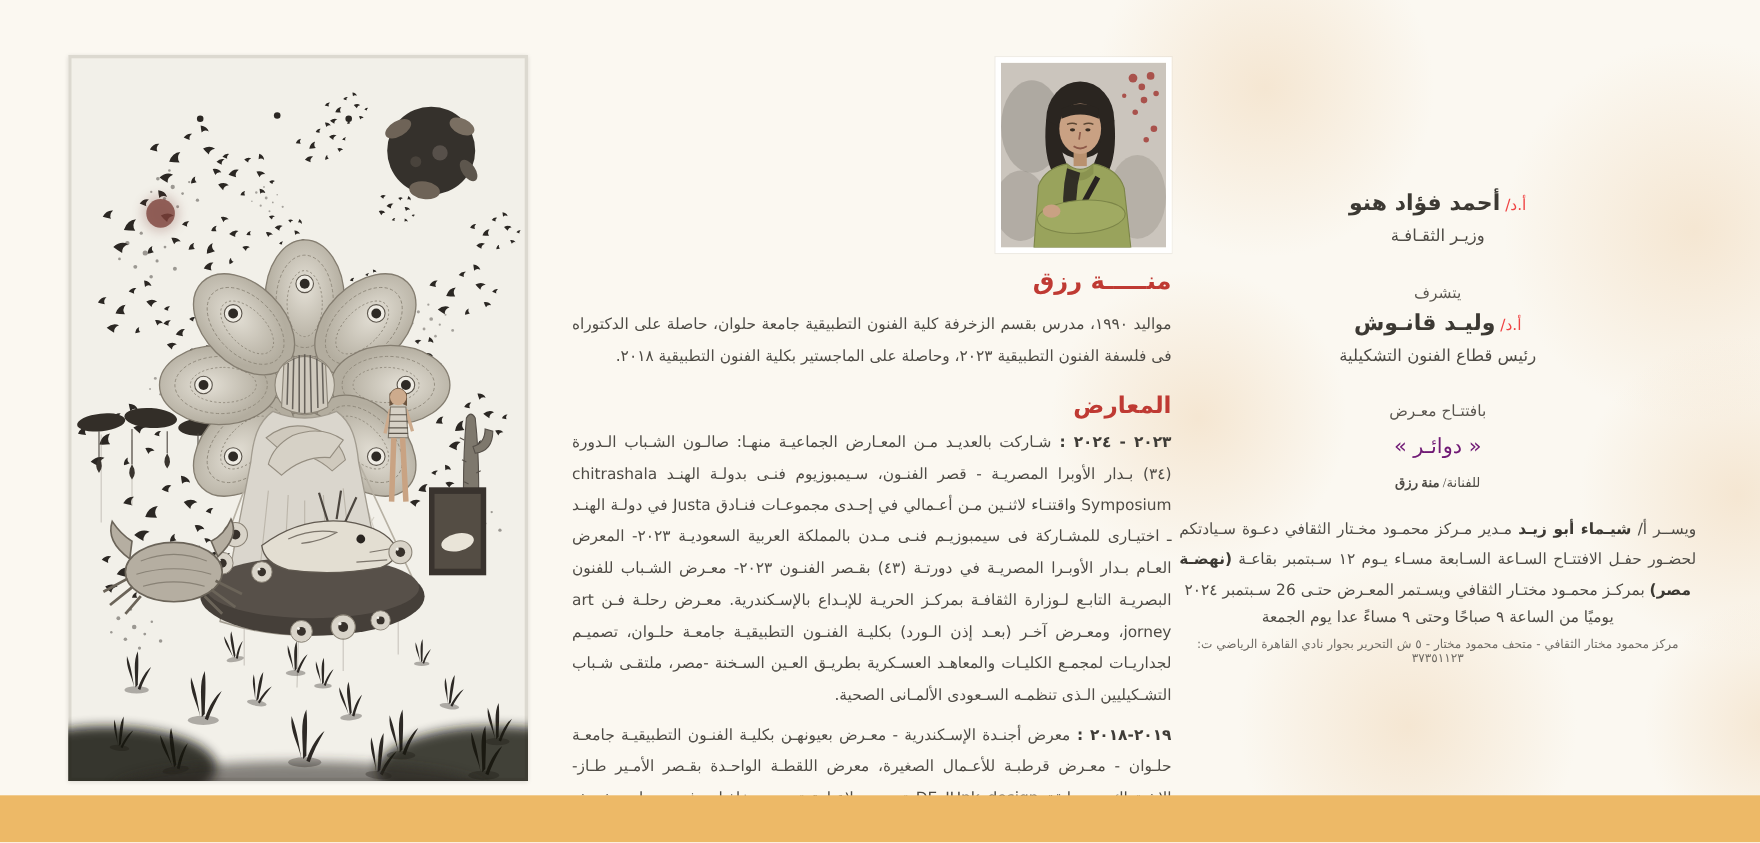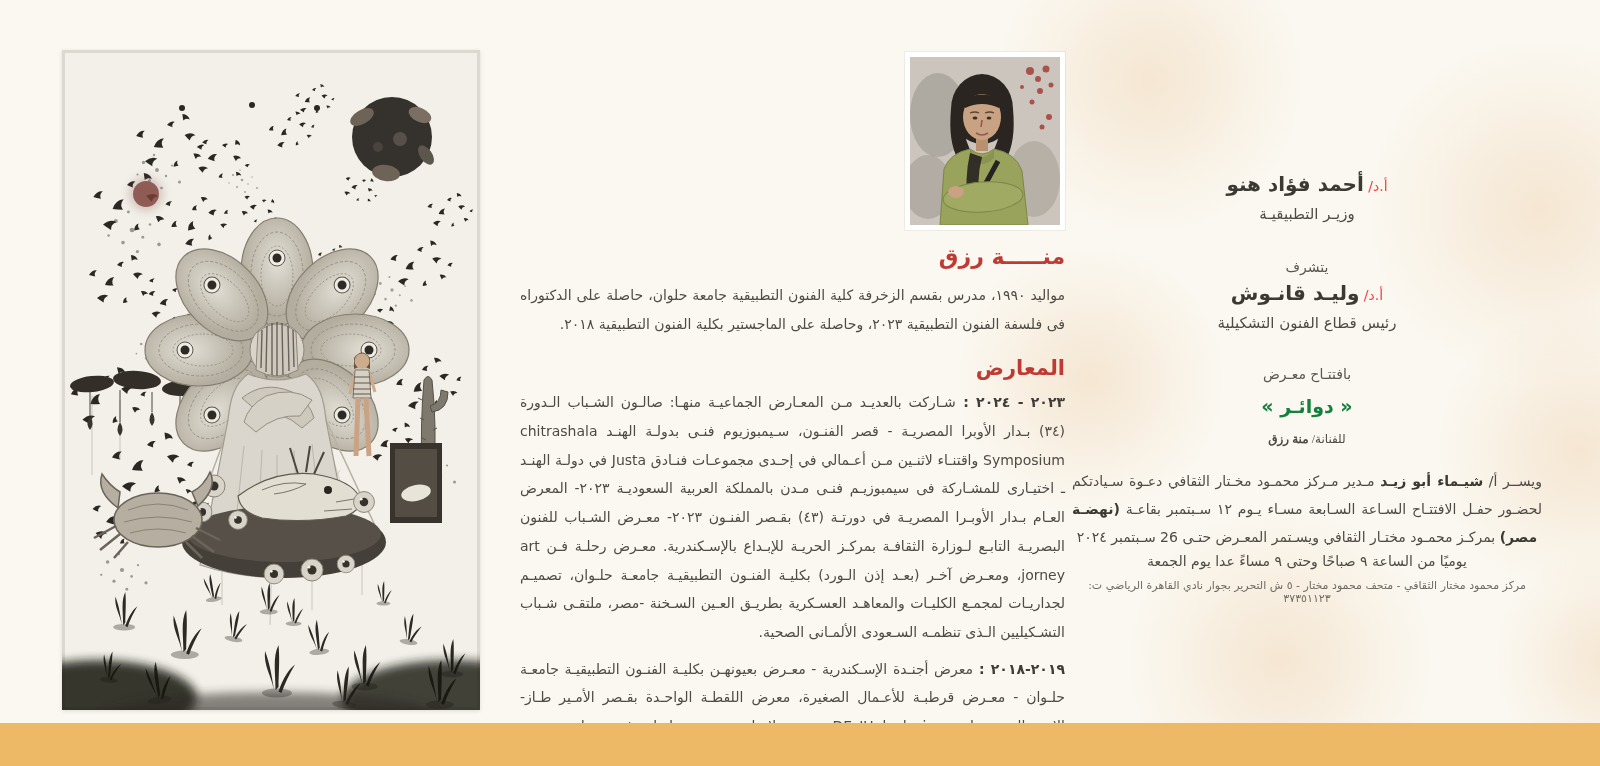--- a/index.html
+++ b/index.html
@@ -25,21 +25,21 @@
   .yr{font-weight:bold;color:#3f3c37;}
 
   
   .right{position:absolute;left:1072px;top:166px;width:470px;direction:rtl;text-align:center;color:#4e4b45;}
   .lbl{font-size:14px;color:#5a564f;}
   .big-name{font-size:20px;font-weight:bold;color:#3c3933;margin-top:5px;line-height:1.35;}
   .big-name .pre{font-size:14px;font-weight:normal;color:#ef4444;}
   .sub{font-size:15px;margin-top:7px;}
   .gap-l{margin-top:36px;}
   .gap-m{margin-top:34px;}
-  .exh-title{margin-top:13px;color:#15803d;font-size:19px;font-weight:bold;letter-spacing:1px;}
+  .exh-title{margin-top:13px;color:#701a75;font-size:19px;font-weight:normal;letter-spacing:1px;}
   .by-line{margin-top:15px;font-size:12px;font-family:Liberation Serif, serif;}
   .by-line .b{font-weight:bold;}
   .inv-body{margin:20px 0 0 0;font-size:14px;line-height:2.0;text-align:justify;text-align-last:center;}
   .inv-body .b{font-weight:bold;color:#3c3933;}
   .hours{margin-top:2px;font-size:14px;}
   .footer-line{margin-top:10px;font-size:11px;color:#6f6b64;text-align:center;}
 
   
   .goldbar{position:absolute;left:0;right:0;bottom:0;height:43px;background:#edb967;}
 </style>
@@ -307,21 +307,21 @@
 
     <p class="exh"><span class="yr" dir="ltr">٢٠٢٣ - ٢٠٢٤</span><span class="yr"> : </span><span>شـاركت بالعديـد مـن المعـارض الجماعيـة منهـا: صالـون الشـباب الـدورة (٣٤) بـدار الأوبرا المصريـة - قصر الفنـون، سـيمبوزيوم فنـى بدولـة الهنـد chitrashala Symposium واقتنـاء لاثنـين مـن أعـمالي في إحـدى مجموعـات فنـادق Justa في دولـة الهنـد ـ اختيـارى للمشـاركة فى سيمبوزيـم فنـى مـدن بالمملكة العربية السعوديـة ٢٠٢٣- المعرض العـام بـدار الأوبـرا المصريـة في دورتـة (٤٣) بقـصر الفنـون ٢٠٢٣- معـرض الشـباب للفنون البصريـة التابـع لـوزارة الثقافـة بمركـز الحريـة للإبـداع بالإسـكندرية. معـرض رحلـة فـن art jorney، ومعـرض آخـر (بعـد إذن الـورد) بكليـة الفنـون التطبيقيـة جامعـة حلـوان، تصميـم لجداريـات لمجمـع الكليـات والمعاهـد العسـكرية بطريـق العـين السـخنة -مصر، ملتقـى شـباب التشـكيليين الـذى تنظمـه السـعودى الألمـانى الصحية.</span></p>
 
 
     <p class="exh"><span class="yr" dir="ltr">٢٠١٩-٢٠١٨</span><span class="yr"> : </span><span>معرض أجنـدة الإسـكندرية - معـرض بعيونهـن بكليـة الفنـون التطبيقيـة جامعـة حلـوان - معـرض قرطبـة للأعـمال الصغيرة، معرض اللقطـة الواحـدة بقـصر الأمـير طـاز- الاشـتراك بمسـابقة DE JUnk design تصميـم لإعـادة تدويـر مخلفـات فى سـهل حشـيش التابعـة لمعـرض Art Smart Gallery.</span></p>
 
   </section>
 
   <section class="right">
     <div class="big-name"><span class="pre">أ.د/ </span><span>أحمد فؤاد هنو</span></div>
-    <div class="sub">وزيـر التطبيقيـة</div>
+    <div class="sub">وزيـر الثقـافـة</div>
 
     <div class="lbl gap-l">يتشرف</div>
     <div class="big-name"><span class="pre">أ.د/ </span><span>وليـد قانـوش</span></div>
     <div class="sub">رئيس قطاع الفنون التشكيلية</div>
 
     <div class="lbl gap-m">بافتتـاح معـرض</div>
     <div class="exh-title">« دوائـر »</div>
     <div class="by-line"><span>للفنانة/ </span><span class="b">منة رزق</span></div>
 
     <p class="inv-body"><span>ويســر أ/ </span><span class="b">شيـماء أبو زيـد</span><span> مـدير مـركز محمـود مخـتار الثقافي دعـوة سـيادتكم لحضـور حفـل الافتتـاح السـاعة السـابعة مسـاء يـوم ١٢ سـبتمبر بقاعـة </span><span class="b">(نهضـة مصر)</span><span> بمركـز محمـود مختـار الثقافي ويسـتمر المعـرض حتـى 26 سـبتمبر ٢٠٢٤</span></p>

